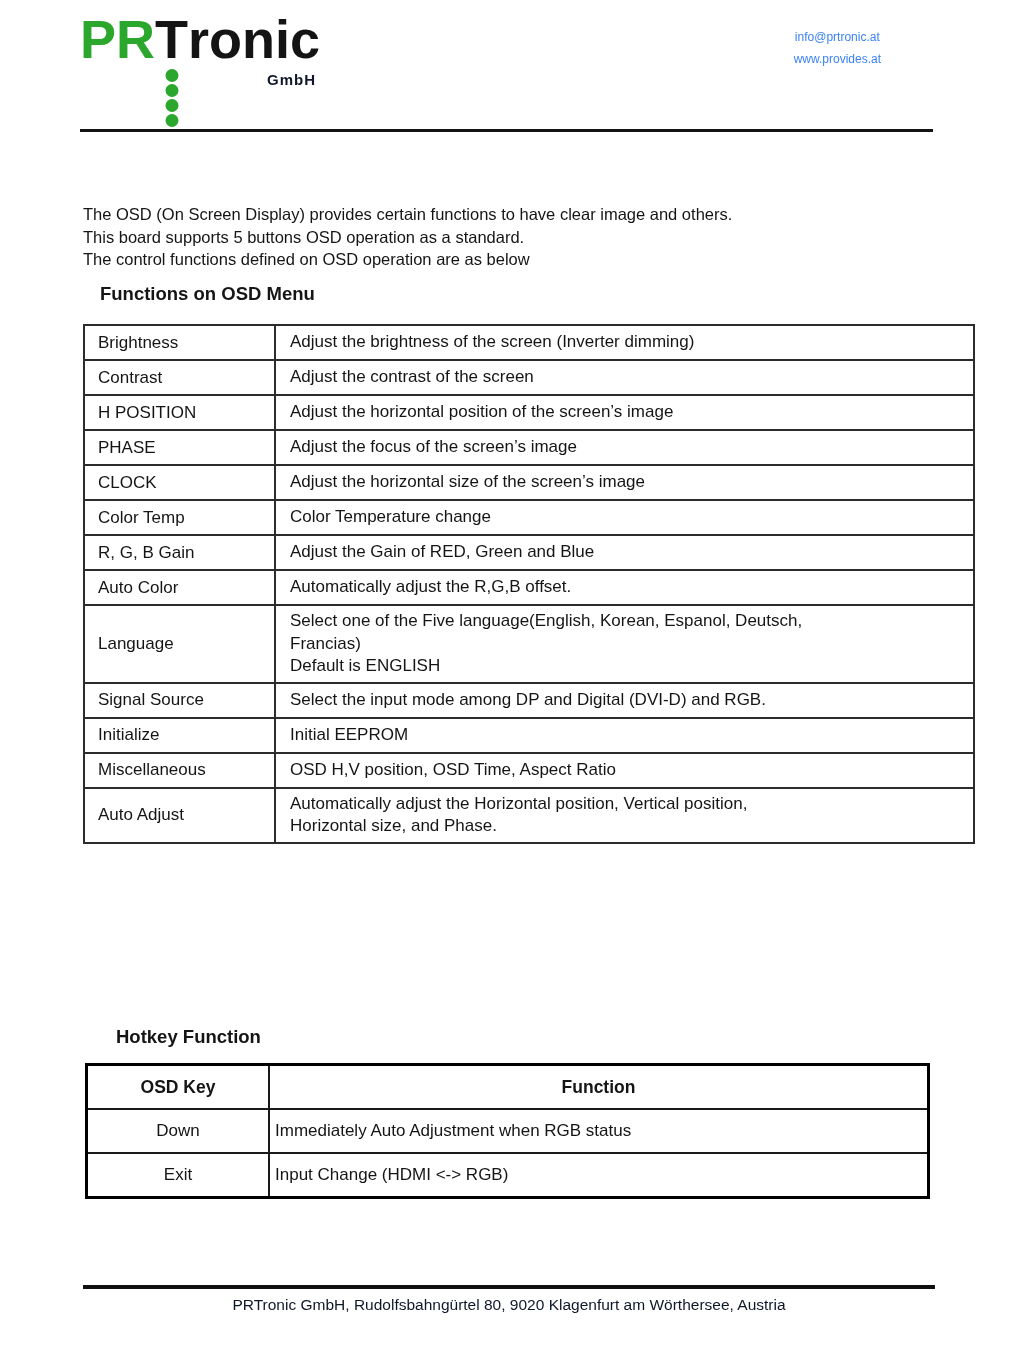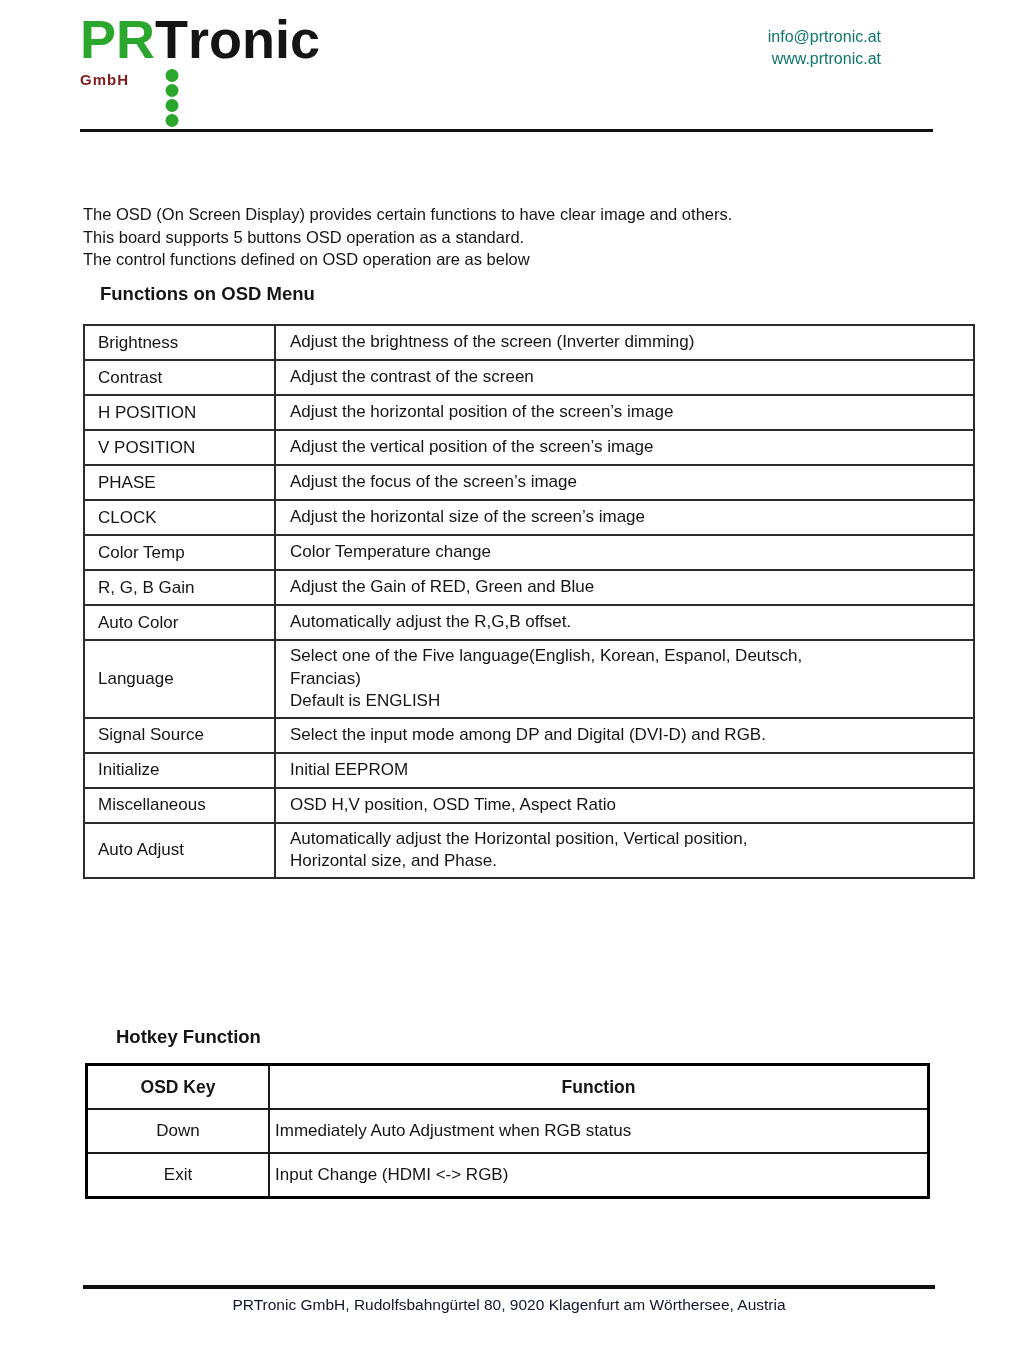--- a/index.html
+++ b/index.html
@@ -19,28 +19,28 @@
   .logo-t { color: #141414; position: relative; display: inline-block; }
   .logo-rest { color: #141414; }
   .logo-dots {
     position: absolute; top: 100%; left: 50%;
     transform: translateX(-50%);
     margin-top: 3px;
     display: flex; flex-direction: column; gap: 2px;
   }
   .logo-dot { width: 13px; height: 13px; border-radius: 50%; background: #2aa72c; }
   .logo-gmbh {
-    padding-right: 4px; margin-top: 5px;
-    font-size: 15px; font-weight: bold; color: #7f1d1d; letter-spacing: 1px;
+    text-align: right; padding-right: 4px; margin-top: 5px;
+    font-size: 15px; font-weight: bold; color: #0f172a; letter-spacing: 1px;
   }
 
   
   .contact {
     position: absolute; top: 26px; right: 132px;
-    text-align: right; font-size: 16px; line-height: 22px; color: #0f766e;
+    text-align: center; font-size: 12px; line-height: 22px; color: #3b82f6;
   }
 
   
   .header-rule { position: absolute; top: 129px; left: 80px; width: 853px; height: 3px; background: #141414; }
   .footer-rule { position: absolute; top: 1285px; left: 83px; width: 852px; height: 4px; background: #101010; }
 
   
   .intro { position: absolute; top: 187px; left: 83px; font-size: 16.5px; line-height: 22.5px; margin-top: 16px; }
 
   
@@ -84,21 +84,21 @@
           <span class="logo-dot"></span>
           <span class="logo-dot"></span>
           <span class="logo-dot"></span>
           <span class="logo-dot"></span>
         </span></span><span class="logo-rest">ronic</span></div>
   <div class="logo-gmbh">GmbH</div>
 </div>
 
 <div class="contact">
   <div>info@prtronic.at</div>
-  <div>www.prtronic.at</div>
+  <div>www.provides.at</div>
 </div>
 
 <div class="header-rule"></div>
 
 <div class="intro">
   <div>The OSD (On Screen Display) provides certain functions to have clear image and others.</div>
   <div>This board supports 5 buttons OSD operation as a standard.</div>
   <div>The control functions defined on OSD operation are as below</div>
 </div>
 
@@ -110,24 +110,20 @@
         <td class="label">Brightness</td>
         <td class="desc">Adjust the brightness of the screen  (Inverter dimming)</td>
       </tr>
       <tr>
         <td class="label">Contrast</td>
         <td class="desc">Adjust the contrast of the screen</td>
       </tr>
       <tr>
         <td class="label">H POSITION</td>
         <td class="desc">Adjust the horizontal position of the screen’s image</td>
-      </tr>
-      <tr>
-        <td class="label">V POSITION</td>
-        <td class="desc">Adjust the vertical position of the screen’s image</td>
       </tr>
       <tr>
         <td class="label">PHASE</td>
         <td class="desc">Adjust the focus of the screen’s image</td>
       </tr>
       <tr>
         <td class="label">CLOCK</td>
         <td class="desc">Adjust the horizontal size of the screen’s image</td>
       </tr>
       <tr>

